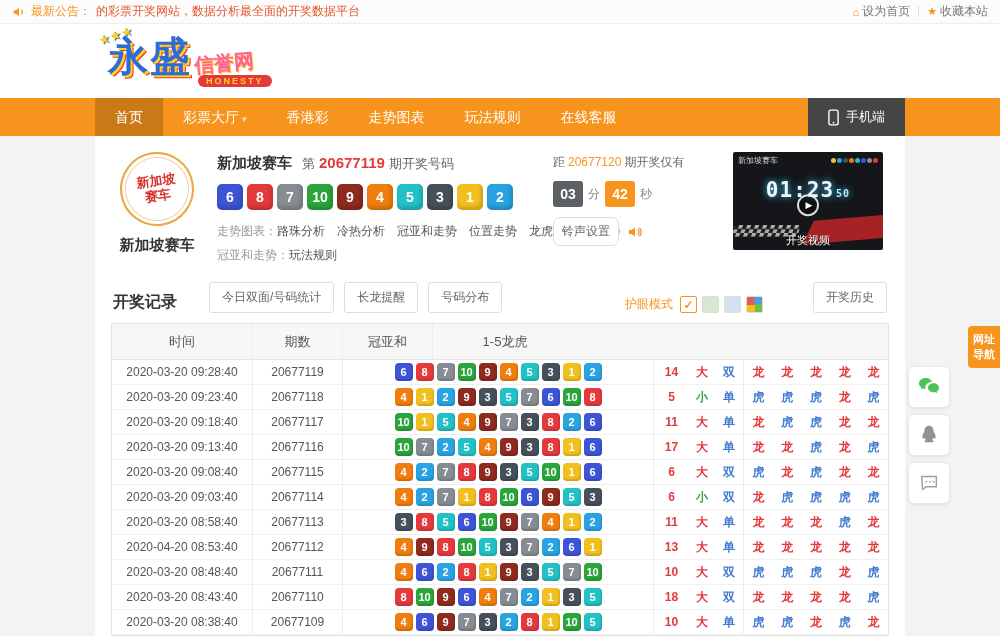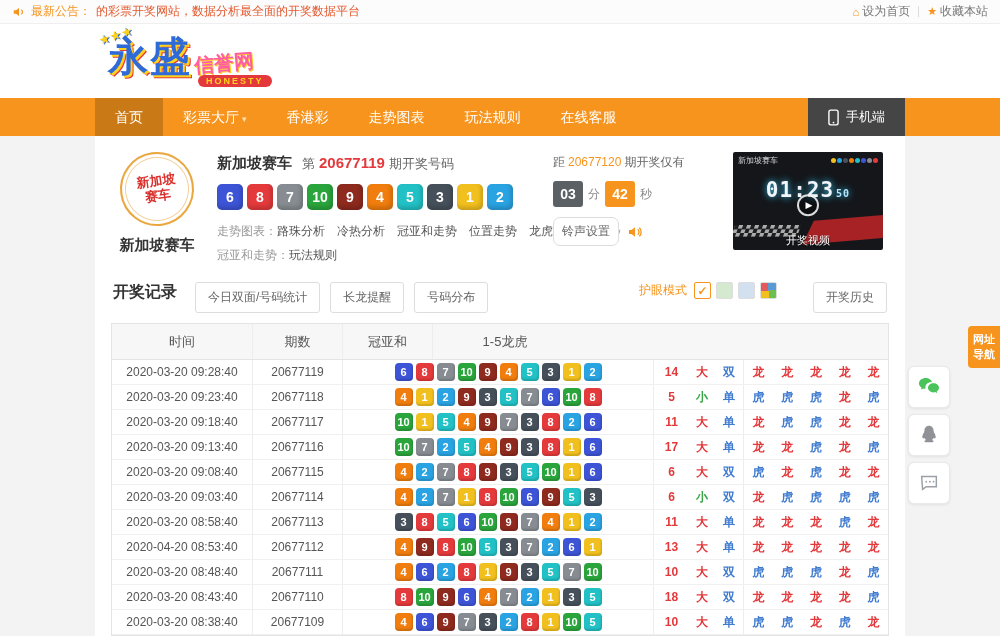--- a/index.html
+++ b/index.html
@@ -91,21 +91,21 @@
            transform:skewX(-30deg) rotate(-5deg); opacity:.85; z-index:1; }
   .v-check { position:absolute; bottom:13px; left:0; width:66px; height:12px; opacity:.75; z-index:2;
              background:repeating-conic-gradient(#ddd 0 25%, #222 0 50%); background-size:8px 8px; transform:skewX(-20deg); }
   .v-play { position:absolute; top:52%; left:50%; transform:translate(-50%,-40%); width:22px; height:22px;
             border-radius:50%; border:2px solid rgba(255,255,255,.85); color:#fff; font-size:9px; z-index:4;
             display:flex; align-items:center; justify-content:center; padding-left:2px; background:rgba(0,0,0,.35); }
   .v-caption { position:absolute; bottom:2px; left:0; right:0; text-align:center; color:#fff; font-size:11px;
                text-shadow:0 1px 2px #000; z-index:4; }
 
   
-  .records-bar { display:flex; align-items:flex-start; padding:6px 18px 10px; gap:10px; }
+  .records-bar { display:flex; align-items:flex-end; padding:6px 18px 10px; gap:24px; }
   .rec-title { font-size:16px; font-weight:bold; color:#333; margin-right:8px; }
   .rec-btn, .history-btn { font-size:12px; color:#666; border:1px solid #ddd; background:#fff;
             padding:6px 12px; border-radius:3px; cursor:pointer; font-family:"Liberation Sans",sans-serif; white-space:nowrap; }
   .eye-group { margin-left:auto; display:flex; align-items:center; gap:5px; }
   .eye-label { font-size:12px; color:#f7941d; margin-right:2px; }
   .swatch { width:17px; height:17px; border-radius:2px; border:1px solid #ddd; cursor:pointer; }
   .sw-default { border:1px solid #f7941d; color:#f7941d; font-size:12px; display:flex;
                 align-items:center; justify-content:center; background:#fff; font-weight:bold; }
   .sw-green { background:#d5e8d0; } .sw-blue { background:#d2e0ef; }
   .sw-multi { background:conic-gradient(#5b9bd5 0 25%, #6fbf4e 25% 50%, #f2c01e 50% 75%, #e4595c 75%); }

